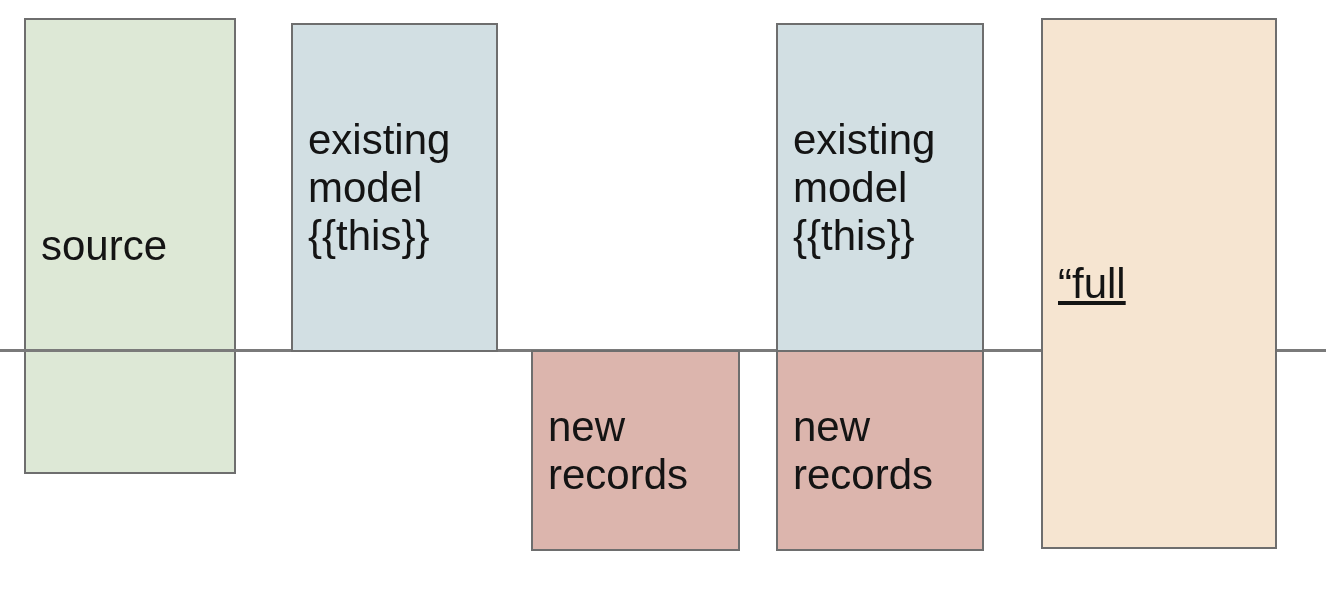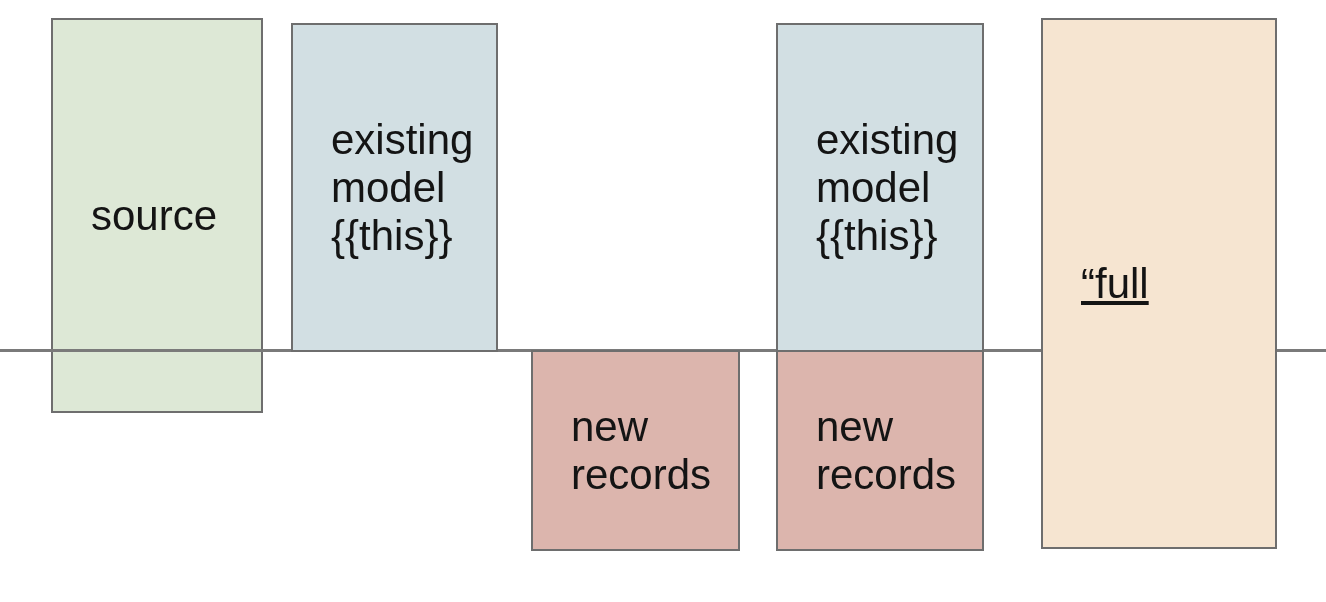--- a/index.html
+++ b/index.html
@@ -23,32 +23,32 @@
     height: 3px;
     background: #7a7a7a;
     z-index: 2;
   }
   .box {
     position: absolute;
     box-sizing: border-box;
     border: 2px solid #6e6e6e;
     display: flex;
     align-items: center;
-    padding-left: 38px;
+    padding-left: 15px;
     padding-right: 6px;
     font-size: 42px;
     line-height: 48px;
     color: #141414;
     z-index: 3;
   }
   .box-label { text-align: left; }
   .box-label div { white-space: nowrap; }
 
   
-  .box-source        { left: 51px;   top: 18px;  width: 212px; height: 395px; z-index: 1; }
+  .box-source        { left: 24px;   top: 18px;  width: 212px; height: 456px; z-index: 1; }
   .box-existing-1    { left: 291px;  top: 23px;  width: 207px; height: 329px; }
   .box-new-1         { left: 531px;  top: 350px; width: 209px; height: 201px; }
   .box-existing-2    { left: 776px;  top: 23px;  width: 208px; height: 329px; }
   .box-new-2         { left: 776px;  top: 350px; width: 208px; height: 201px; }
   .box-full-refresh  { left: 1041px; top: 18px;  width: 236px; height: 531px; text-decoration: underline; }
 </style>
 </head>
 <body>
 
 <div class="canvas">

